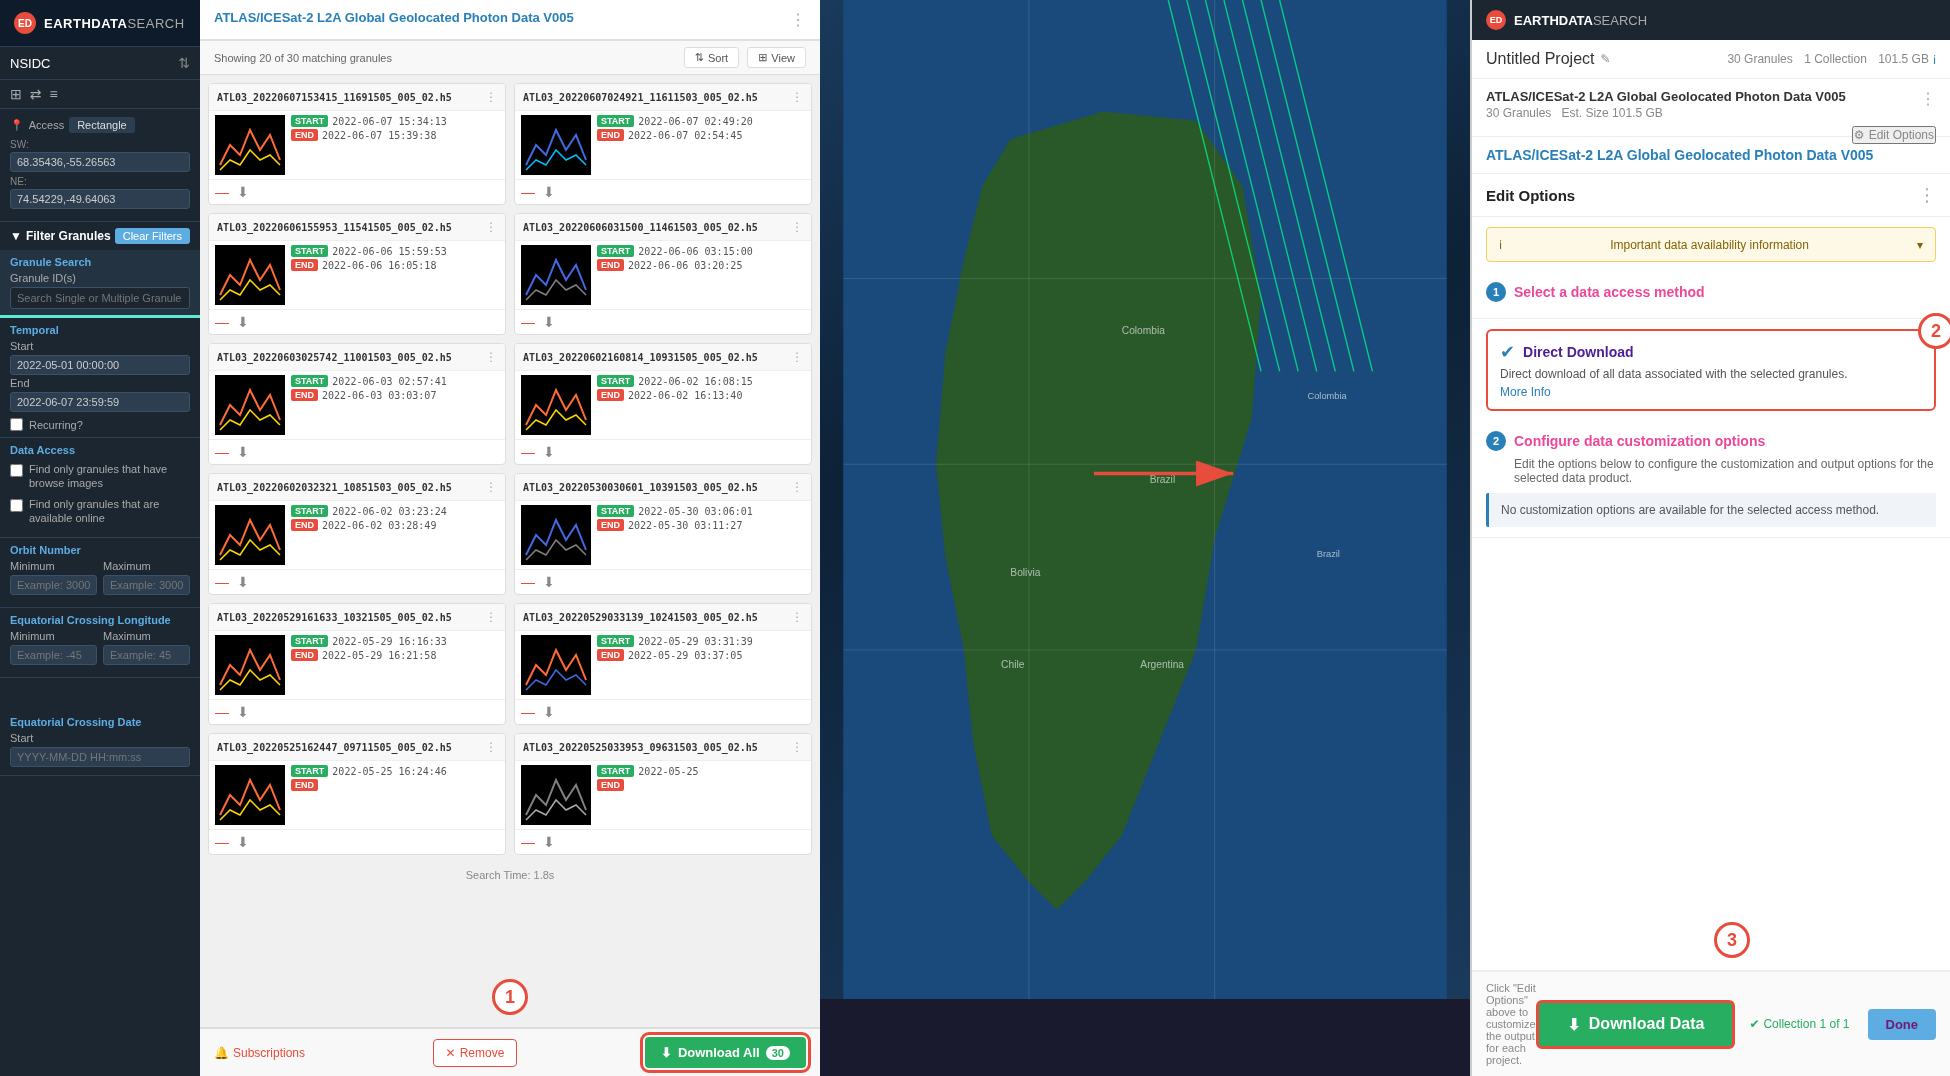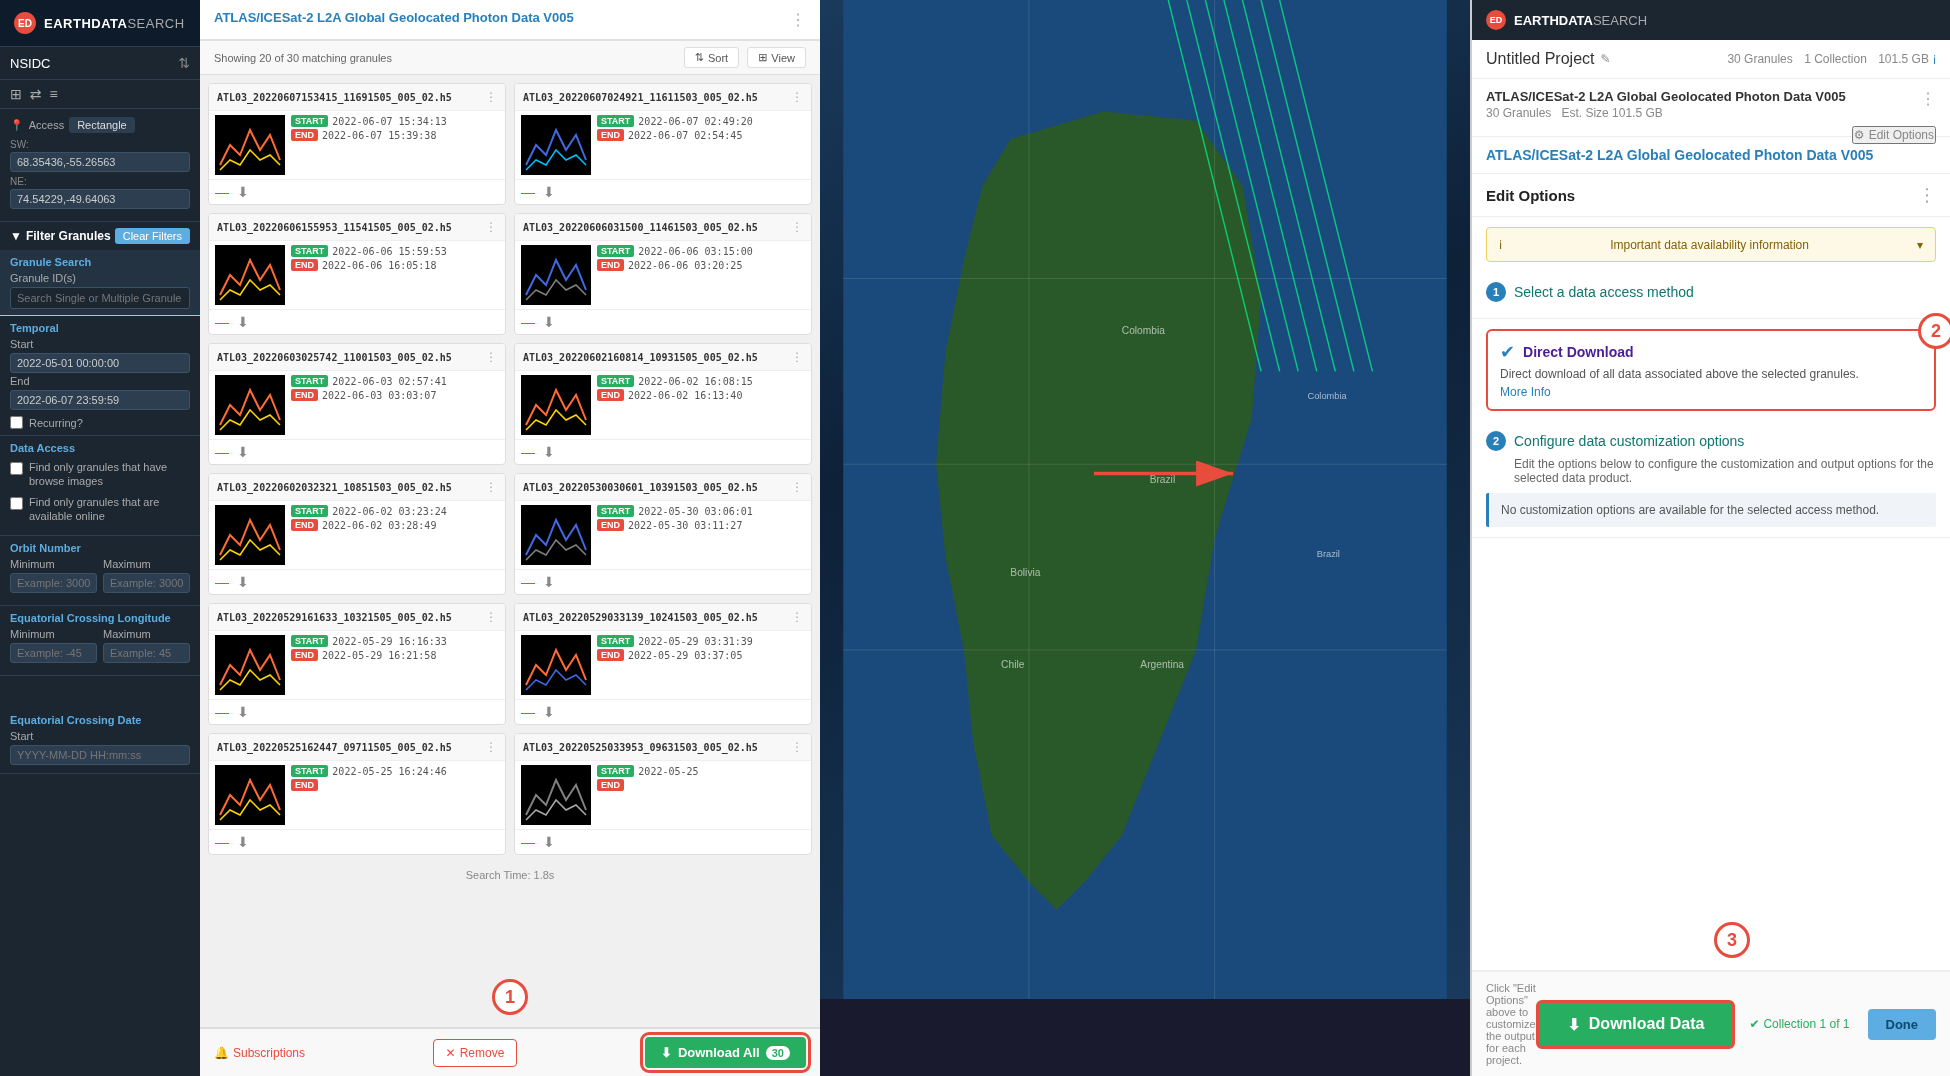--- a/index.html
+++ b/index.html
@@ -18,21 +18,21 @@
     .toolbar-btn { color: #aaa; font-size: 14px; cursor: pointer; background: none; border: none; }
     .left-section { padding: 8px 10px; }
     .section-label { color: #aaa; font-size: 11px; display: flex; align-items: center; gap: 5px; margin-bottom: 6px; }
     .spatial-type { background: #2c3e50; color: #ddd; font-size: 11px; padding: 2px 8px; border-radius: 3px; cursor: pointer; }
     .coord-row { margin-bottom: 4px; }
     .coord-label { color: #888; font-size: 10px; margin-bottom: 2px; }
     .coord-input { background: #2c3e50; border: 1px solid #3d5166; color: #ccc; padding: 3px 6px; font-size: 11px; width: 100%; border-radius: 3px; }
     .filter-header { display: flex; align-items: center; justify-content: space-between; padding: 6px 10px; border-top: 1px solid #2c3e50; }
     .filter-title { color: #fff; font-size: 12px; font-weight: 600; display: flex; align-items: center; gap: 4px; }
     .clear-btn { background: #5dade2; color: white; border: none; padding: 2px 8px; border-radius: 3px; font-size: 11px; cursor: pointer; }
-    .granule-search-section { background: #243342; padding: 6px 10px; border-bottom: 1px solid #5eead4; }
+    .granule-search-section { background: #243342; padding: 6px 10px; border-bottom: 3px solid #5eead4; }
     .section-title { color: #5dade2; font-size: 11px; font-weight: 600; margin-bottom: 4px; }
     .field-label { color: #aaa; font-size: 11px; margin-bottom: 3px; }
     .text-input { width: 100%; background: #1b2631; border: 1px solid #3d5166; color: #ccc; padding: 4px 6px; font-size: 11px; border-radius: 3px; }
     .temporal-section { padding: 6px 10px; border-bottom: 1px solid #2c3e50; }
     .date-input { width: 100%; background: #2c3e50; border: 1px solid #3d5166; color: #ccc; padding: 3px 6px; font-size: 11px; border-radius: 3px; margin-bottom: 2px; }
     .recurring-row { display: flex; align-items: center; gap: 6px; margin-top: 4px; }
     .recurring-label { color: #aaa; font-size: 11px; }
     .data-access-section { padding: 6px 10px; border-bottom: 1px solid #2c3e50; }
     .access-title { color: #5dade2; font-size: 11px; font-weight: 600; margin-bottom: 6px; }
     .checkbox-row { display: flex; align-items: flex-start; gap: 6px; margin-bottom: 6px; }
@@ -94,35 +94,35 @@
     .coll-meta { color: #888; font-size: 12px; }
     .edit-opts-btn { color: #888; font-size: 12px; cursor: pointer; display: flex; align-items: center; gap: 4px; float: right; }
     .right-title-link { color: #2980b9; font-size: 14px; font-weight: 600; padding: 10px 14px; display: block; border-bottom: 1px solid #eee; cursor: pointer; }
     .edit-options-header { padding: 10px 14px; display: flex; align-items: center; justify-content: space-between; border-bottom: 1px solid #eee; }
     .edit-options-title { font-size: 15px; font-weight: 600; color: #222; }
     .more-icon { color: #aaa; cursor: pointer; font-size: 18px; }
     .info-banner { background: #fef9e7; border: 1px solid #f0d060; margin: 10px 14px; border-radius: 4px; padding: 8px 12px; display: flex; align-items: center; justify-content: space-between; font-size: 12px; color: #856404; }
     .step-section { padding: 10px 14px; border-bottom: 1px solid #eee; }
     .step-title { display: flex; align-items: center; gap: 8px; margin-bottom: 6px; }
     .step-num { background: #2980b9; color: white; width: 20px; height: 20px; border-radius: 50%; display: flex; align-items: center; justify-content: center; font-size: 11px; font-weight: bold; flex-shrink: 0; }
-    .step-label { font-size: 14px; font-weight: 400; color: #0f766e; }
+    .step-label { font-size: 14px; font-weight: 700; color: #ec4899; }
     .step-desc { font-size: 12px; color: #666; margin-left: 28px; }
     .direct-download-card { border: 2px solid #e74c3c; border-radius: 6px; margin: 10px 14px; padding: 10px 12px; background: #fff; }
     .direct-download-header { display: flex; align-items: center; gap: 8px; margin-bottom: 4px; }
     .check-circle { color: #2980b9; font-size: 18px; }
     .dd-title { font-size: 14px; font-weight: 600; color: #4c1d95; }
     .dd-desc { font-size: 12px; color: #555; margin-bottom: 4px; }
     .more-info-link { color: #2980b9; font-size: 12px; cursor: pointer; }
     .step2-section { padding: 10px 14px; border-bottom: 1px solid #eee; }
     .no-custom-box { background: #f0f4f8; border-left: 3px solid #2980b9; padding: 10px 12px; font-size: 12px; color: #555; border-radius: 2px; margin-top: 8px; }
     .right-footer { padding: 10px 14px; border-top: 2px solid #eee; background: #fafafa; display: flex; align-items: center; flex-shrink: 0; }
     .footnote-text { color: #888; font-size: 11px; flex: 1; }
     .download-data-btn { background: #27ae60; border: 3px solid #e74c3c; color: white; padding: 12px 28px; border-radius: 6px; font-size: 16px; font-weight: 700; cursor: pointer; display: flex; align-items: center; gap: 8px; margin: 0 auto; }
     .collection-count { color: #27ae60; font-size: 12px; display: flex; align-items: center; gap: 4px; margin-left: auto; }
-    .done-btn { background: #5dade2; color: #0c4a6e; border: none; padding: 8px 18px; border-radius: 4px; font-size: 13px; font-weight: 600; cursor: pointer; margin-left: 10px; }
+    .done-btn { background: #5dade2; color: #701a75; border: none; padding: 8px 18px; border-radius: 4px; font-size: 13px; font-weight: 600; cursor: pointer; margin-left: 10px; }
 
     
     .step-annotation { position: absolute; background: white; border: 3px solid #e74c3c; border-radius: 50%; width: 36px; height: 36px; display: flex; align-items: center; justify-content: center; font-size: 18px; font-weight: bold; color: #e74c3c; z-index: 10; }
 
     .search-meta-bar { padding: 6px 14px; background: #f8f8f8; border-bottom: 1px solid #ddd; display: flex; align-items: center; justify-content: space-between; }
     .showing-text { font-size: 11px; color: #666; }
     .sort-view-btns { display: flex; gap: 8px; }
     .sv-btn { background: white; border: 1px solid #ddd; color: #555; padding: 3px 10px; border-radius: 3px; font-size: 11px; cursor: pointer; display: flex; align-items: center; gap: 4px; }
   </style>
 </head>
@@ -747,21 +747,21 @@
         <span class="step-label">Select a data access method</span>
       </div>
     </div>
 
     <div class="direct-download-card" style="position:relative;">
       <span class="step-annotation" style="position:absolute;top:-18px;right:-20px;">2</span>
       <div class="direct-download-header">
         <span class="check-circle">✔</span>
         <span class="dd-title">Direct Download</span>
       </div>
-      <div class="dd-desc">Direct download of all data associated above the selected granules.</div>
+      <div class="dd-desc">Direct download of all data associated with the selected granules.</div>
       <span class="more-info-link">More Info</span>
     </div>
 
     <div class="step2-section">
       <div class="step-title">
         <div class="step-num">2</div>
         <span class="step-label">Configure data customization options</span>
       </div>
       <div class="step-desc">Edit the options below to configure the customization and output options for the selected data product.</div>
       <div class="no-custom-box">No customization options are available for the selected access method.</div>

